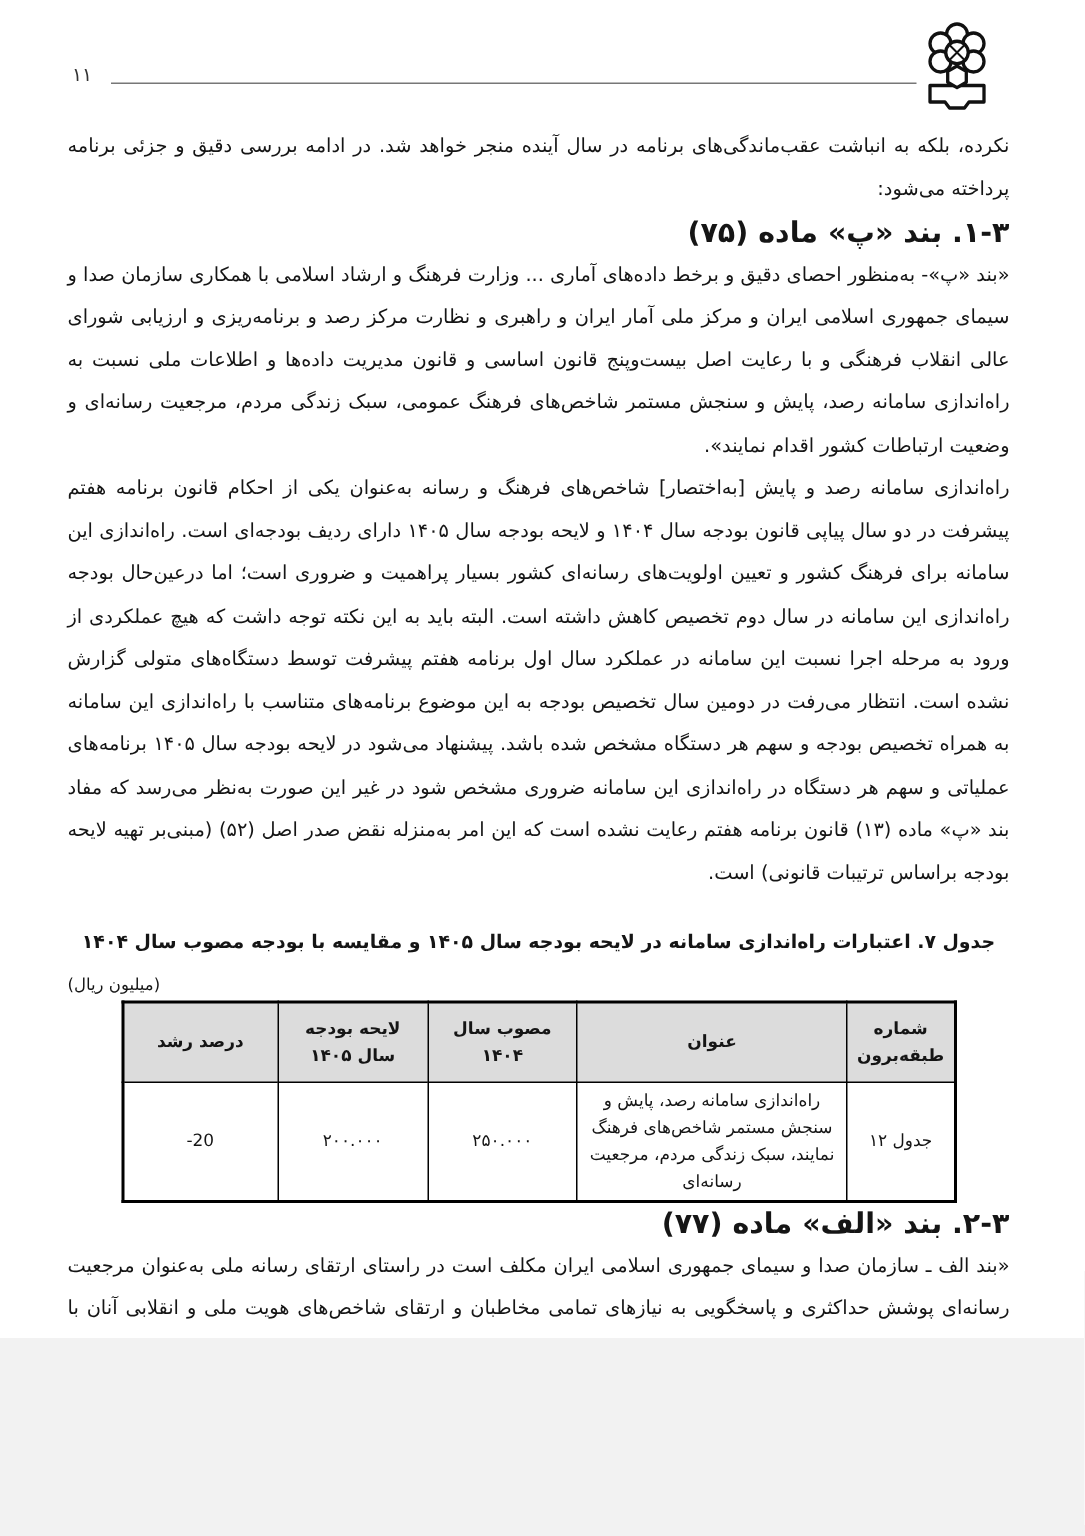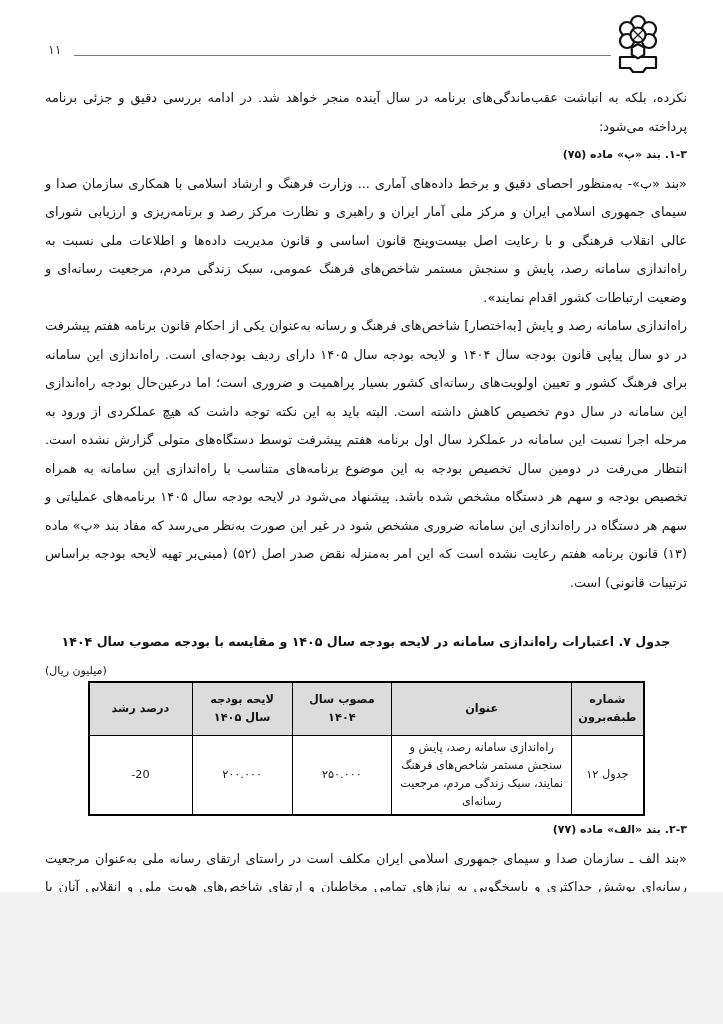--- a/index.html
+++ b/index.html
@@ -21,33 +21,33 @@
   .header-rule {
     position:absolute; top:55px; left:74px; right:112px;
     height:1px; background:#777;
   }
   .logo {
     position:absolute; top:14px; right:55px;
     width:60px; height:64px;
   }
   
   .content {
-    position:absolute; top:84px; left:45px; right:36px;
+    position:absolute; top:84px; left:45px; right:50px;
     font-size:12.9px; line-height:28.5px;
     text-align:justify;
   }
   .content p { margin:0; }
   .section-heading {
     font-weight:bold;
     margin:21px 0 7px 0;
     text-align:right;
-    font-size:11px;
+    font-size:19px;
   }
   
-  .table-block { margin-top:36px; }
+  .table-block { margin-top:22px; }
   .table-caption {
     text-align:center; font-weight:bold;
     font-size:12.6px; line-height:18px;
   }
   .unit-note {
     font-size:11px; line-height:14px;
     text-align:left;
     margin:13px 28px 3px 0;
     direction:rtl;
   }

